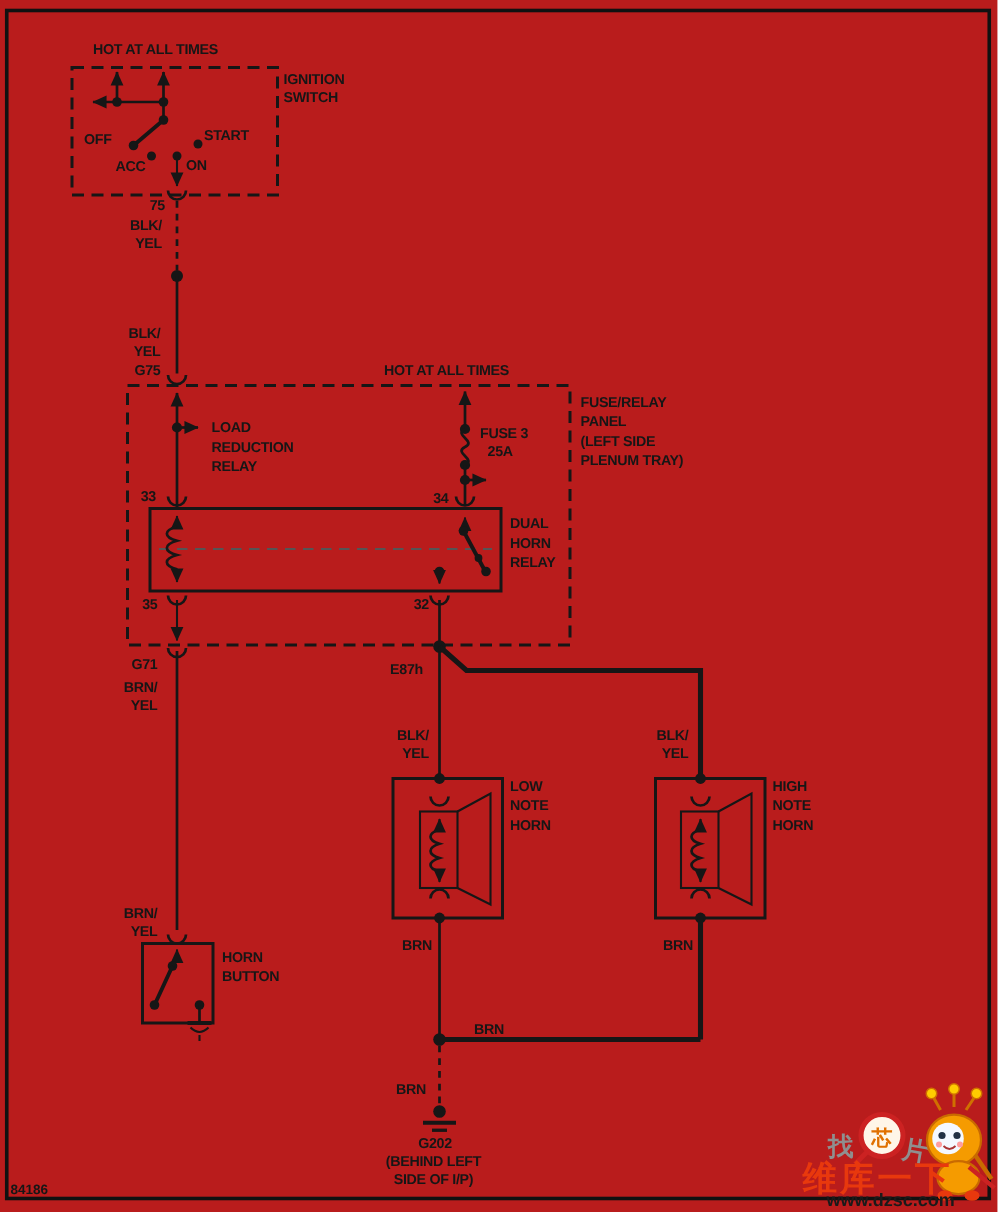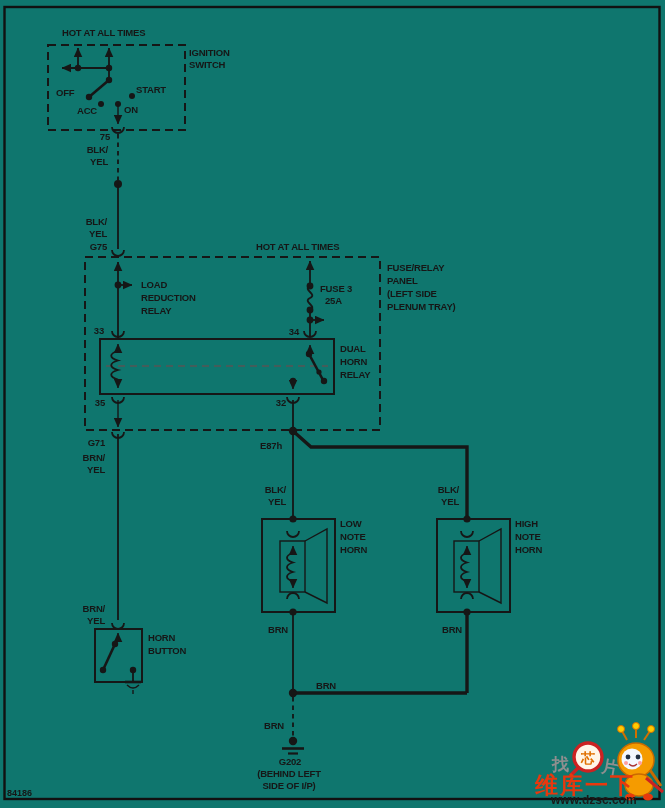--- a/index.html
+++ b/index.html
@@ -1,16 +1,16 @@
 <!DOCTYPE html>
 <html><head>
 <meta charset="utf-8">
 <style>
   html,body { margin:0; padding:0; background:#ffffff; }
-  .page { position:relative; width:665px; height:808px; background:#0f766e; overflow:hidden; }
+  .page { position:relative; width:665px; height:808px; background:#b91c1c; overflow:hidden; }
   svg { display:block; }
   .w   { stroke:#161616; stroke-width:1.8; fill:none; stroke-linecap:butt; }
   .wk  { stroke:#161616; stroke-width:3.4; fill:none; }
   .thin{ stroke:#161616; stroke-width:1.4; fill:none; }
   .bx  { stroke:#161616; stroke-width:2;   fill:none; }
   .dshbx { stroke:#161616; stroke-width:2; fill:none; stroke-dasharray:8,5; }
   .dshw  { stroke:#161616; stroke-width:1.8; fill:none; stroke-dasharray:4.5,4; }
   .dshmid{ stroke:#555; stroke-width:1.4; fill:none; stroke-dasharray:7,5; }
   .blade { stroke:#161616; stroke-width:2.6; fill:none; }
   .dot { fill:#161616; stroke:none; }

